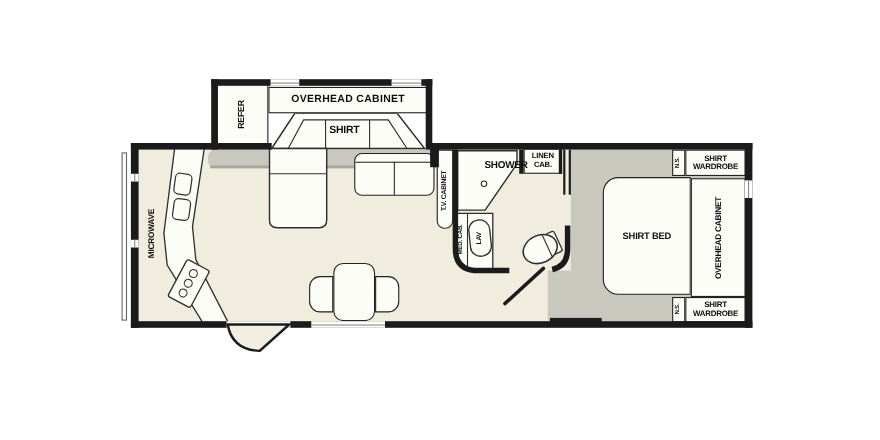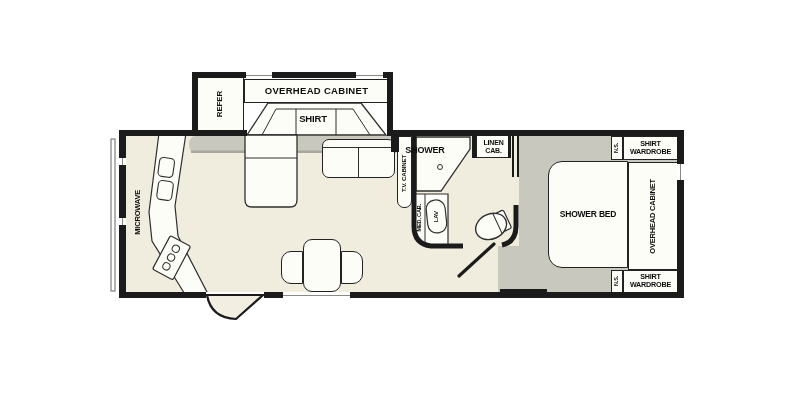--- a/index.html
+++ b/index.html
@@ -135,24 +135,24 @@
     <path d="M207,295 Q211,318 236,319 L263,295 Z" fill="#f2efe2" stroke="#1b1b1b" stroke-width="2.2"></path>
     <line x1="494" y1="244" x2="459" y2="276" stroke="#1b1b1b" stroke-width="3.2" stroke-linecap="round"></line>
     <rect x="500" y="289" width="47" height="4.5" fill="#1b1b1b"></rect>
   </svg>
 
   <div class="lbl" style="left:212px;top:80px;width:17px;height:48px;font-size:8px;"><span class="v">REFER</span></div>
   <div class="lbl" style="left:246px;top:82px;width:141px;height:18px;font-size:9.5px;letter-spacing:0.3px;">OVERHEAD CABINET</div>
   <div class="lbl" style="left:288px;top:112px;width:50px;height:15px;font-size:9.5px;">SHIRT</div>
   <div class="lbl" style="left:130px;top:184px;width:16px;height:56px;font-size:7.5px;"><span class="v">MICROWAVE</span></div>
   <div class="lbl" style="left:397px;top:142px;width:15px;height:62px;font-size:6.2px;"><span class="v">T.V. CABINET</span></div>
-  <div class="lbl" style="left:399px;top:144px;width:52px;height:14px;font-size:9px;">SHOWER</div>
+  <div class="lbl" style="left:434px;top:144px;width:52px;height:14px;font-size:9px;">SHOWER</div>
   <div class="lbl" style="left:477px;top:137px;width:33px;height:20px;font-size:7px;">LINEN CAB.</div>
   <div class="lbl" style="left:414px;top:196px;width:11px;height:44px;font-size:5.6px;"><span class="v">MED. CAB.</span></div>
   <div class="lbl" style="left:430px;top:203px;width:12px;height:28px;font-size:6.2px;"><span class="v">LAV</span></div>
-  <div class="lbl" style="left:552px;top:208px;width:72px;height:14px;font-size:8.5px;">SHOWER BED</div>
+  <div class="lbl" style="left:552px;top:208px;width:72px;height:14px;font-size:8.5px;">SHIRT BED</div>
   <div class="lbl" style="left:645px;top:172px;width:16px;height:88px;font-size:7.5px;"><span class="v">OVERHEAD CABINET</span></div>
   <div class="lbl" style="left:624px;top:138px;width:53px;height:20px;font-size:7.2px;">SHIRT WARDROBE</div>
   <div class="lbl" style="left:611px;top:138px;width:12px;height:20px;font-size:5.5px;"><span class="v">N.S.</span></div>
   <div class="lbl" style="left:624px;top:271px;width:53px;height:20px;font-size:7.2px;">SHIRT WARDROBE</div>
   <div class="lbl" style="left:611px;top:271px;width:12px;height:20px;font-size:5.5px;"><span class="v">N.S.</span></div>
 
 </div>
 
 </body></html>

